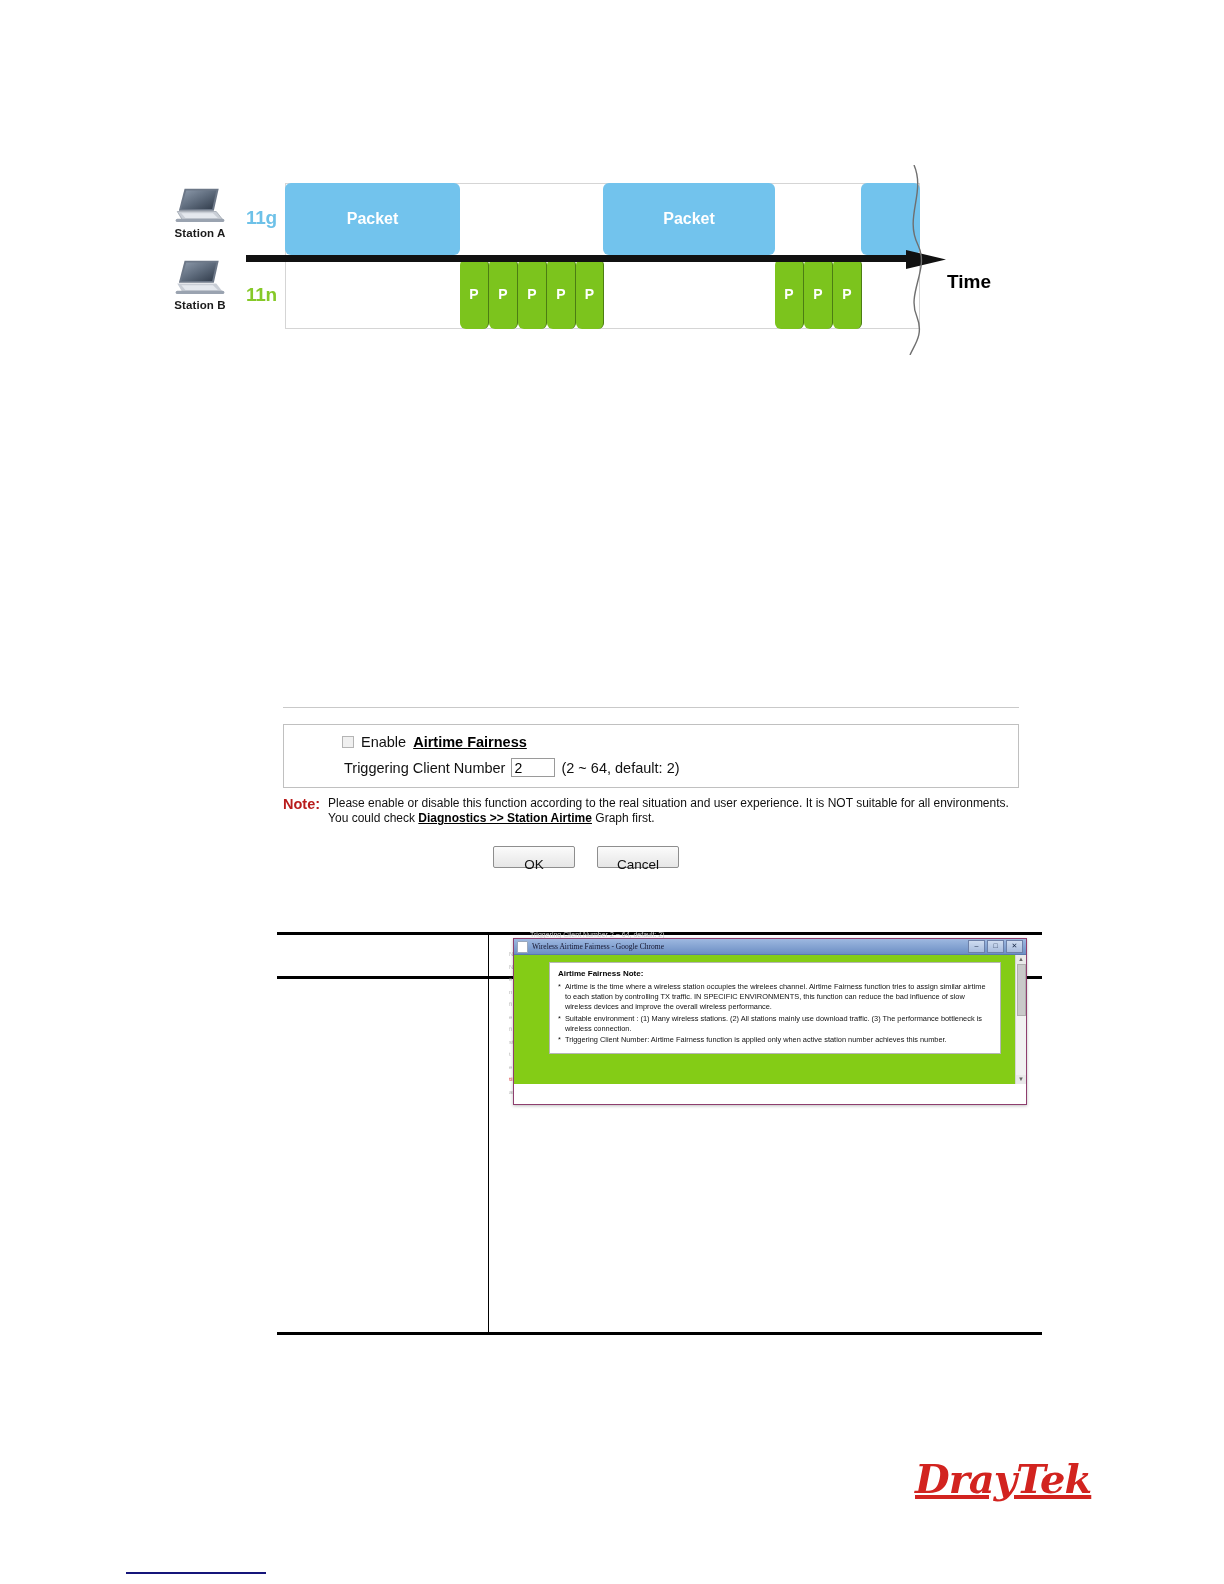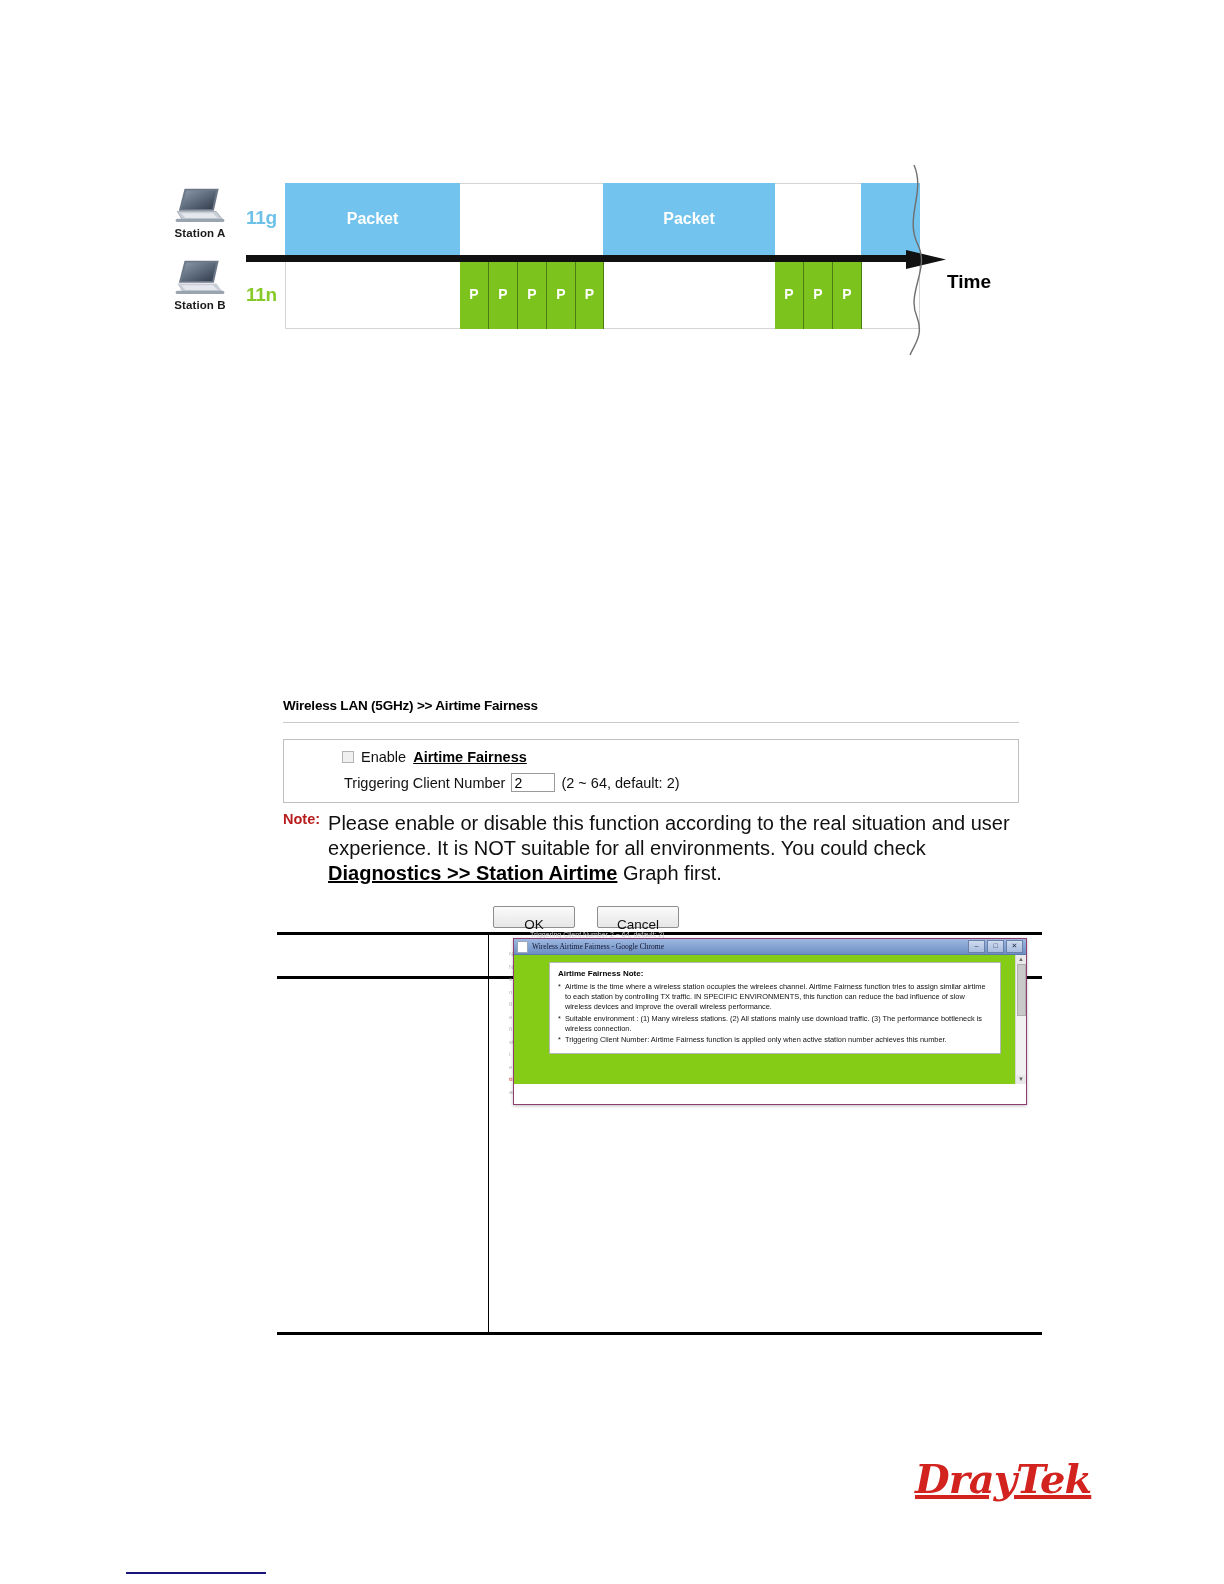--- a/index.html
+++ b/index.html
@@ -62,20 +62,21 @@
     border: 1px solid #d5d5d5;
     box-sizing: border-box;
     background: #ffffff;
   }
   #lane-11g { top: 183px; height: 72px; border-bottom: none; }
   #lane-11n { top: 259px; height: 70px; border-top: none; }
 
   .blk {
     position: absolute;
     box-sizing: border-box;
+    border-radius: 6px;
   }
   .blk-packet {
     background: #72c3ed;
     color: #ffffff;
     font-size: 16px;
     font-weight: bold;
     display: flex;
     align-items: center;
     justify-content: center;
     font-family: "Liberation Sans", sans-serif;
@@ -201,21 +202,21 @@
     align-items: flex-start;
   }
   #note-label {
     font-size: 14.5px;
     font-weight: bold;
     color: #b91c1c;
     flex: 0 0 auto;
     font-family: "Liberation Sans", sans-serif;
   }
   #note-text {
-    font-size: 20px;
+    font-size: 12px;
     color: #111111;
     line-height: 1.25;
     font-family: "Liberation Sans", sans-serif;
   }
   .link-strong {
     font-weight: bold;
     text-decoration: underline;
     color: #000;
   }
   #button-row {
@@ -513,21 +514,20 @@
 
   <svg id="break-mark" viewBox="0 0 46 190">
     <path d="M24 0 C36 28, 14 52, 28 80 C40 104, 16 128, 27 152 C34 170, 24 180, 20 190" fill="none" stroke="#6f6f6f" stroke-width="1.4"></path>
   </svg>
 
   <div id="time-text">Time</div>
 </div>
 
 <div id="config-panel">
 
-  <div id="panel-title">Wireless LAN (5GHz) &gt;&gt; Airtime Fairness</div>
   <div id="panel-rule"></div>
 
   <div id="settings-box">
     <div class="row-enable">
       <span class="cb"></span>
       <span class="lbl">Enable</span>
       <span class="lbl-strong">Airtime Fairness</span>
     </div>
     <div class="row-trigger">
       <span class="lbl">Triggering Client Number</span>

